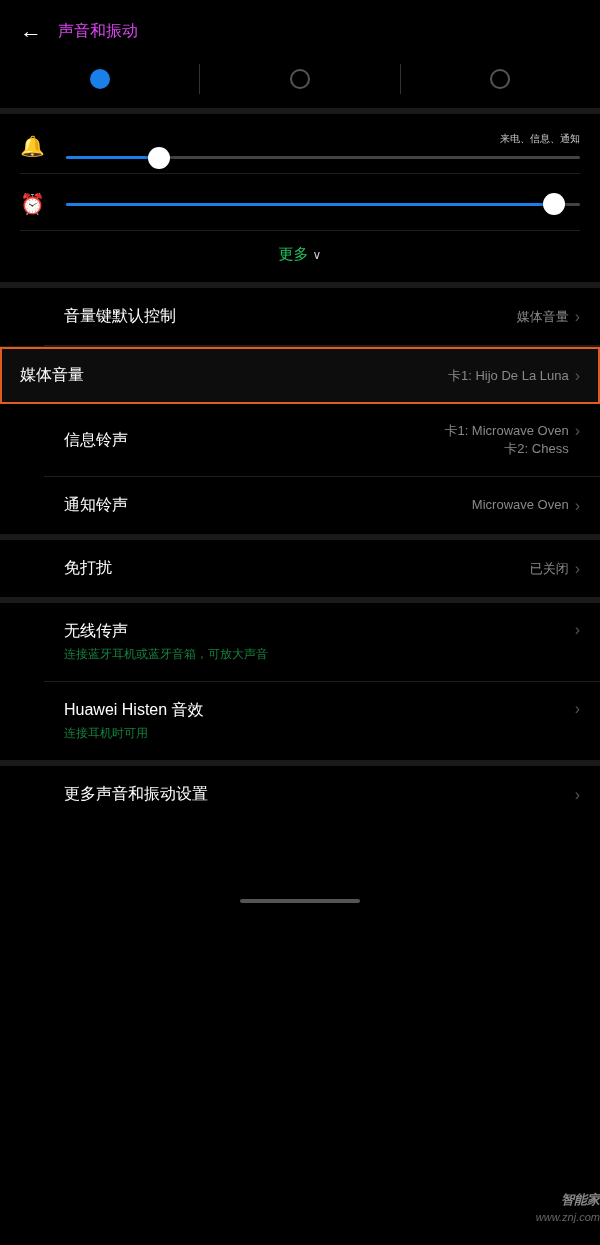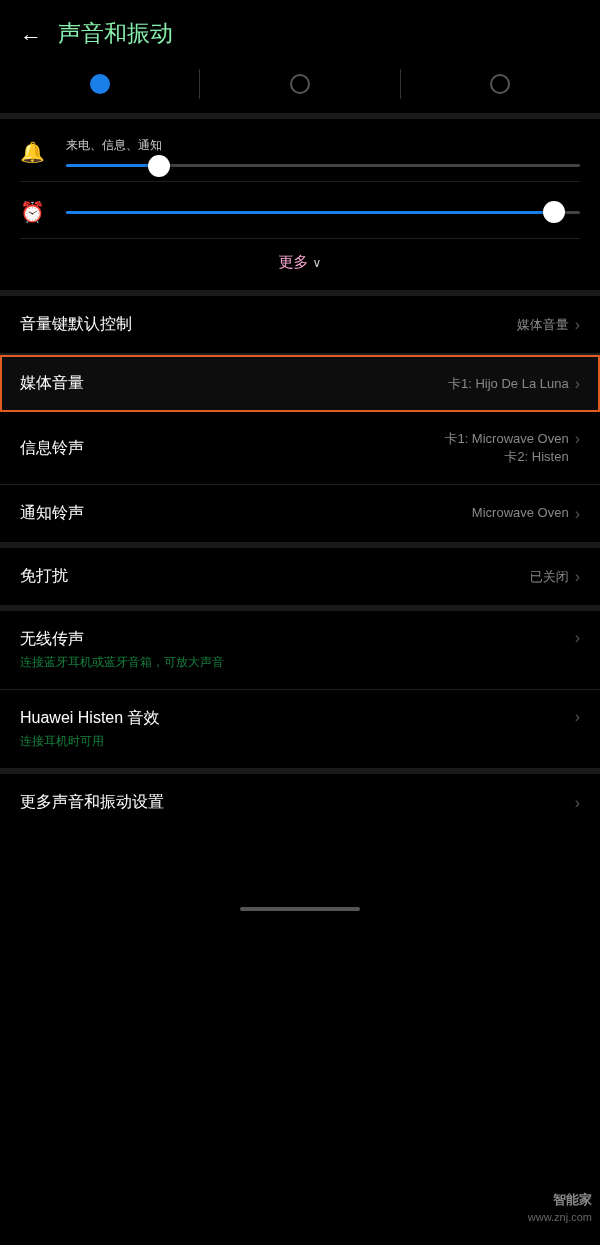--- a/index.html
+++ b/index.html
@@ -22,23 +22,23 @@
       padding: 18px 20px 10px 20px;
       background: #000;
     }
     .back-icon {
       font-size: 22px;
       color: #fff;
       margin-right: 16px;
       cursor: pointer;
     }
     .page-title {
-      font-size: 23px;
+      font-size: 16px;
       font-weight: 500;
-      color: #86efac;
+      color: #d946ef;
     }
 
     
     .tab-row {
       display: flex;
       align-items: center;
       justify-content: center;
       gap: 0;
       padding: 10px 0 14px 0;
       background: #000;
@@ -96,23 +96,24 @@
       width: 36px;
       font-size: 20px;
       color: #aaa;
       flex-shrink: 0;
       margin-right: 10px;
     }
     .volume-content {
       flex: 1;
     }
     .volume-label {
-      font-size: 12px;
+      font-size: 10px;
       color: #ccc;
       margin-bottom: 10px;
+      text-align: right;
     }
     .slider-track {
       position: relative;
       height: 3px;
       background: #444;
       border-radius: 2px;
       width: 100%;
     }
     .slider-fill {
       position: absolute;
@@ -136,21 +137,21 @@
     
     .more-row {
       display: flex;
       align-items: center;
       justify-content: center;
       padding: 14px 0 18px 0;
       cursor: pointer;
     }
     .more-label {
       font-size: 15px;
-      color: #f9a8d4;
+      color: #22c55e;
       margin-right: 4px;
       font-family: Liberation Mono, monospace;
     }
     .chevron-down {
       color: #ccc;
       font-size: 12px;
     }
 
     
     .settings-list {
@@ -158,20 +159,21 @@
     }
 
     .list-item {
       display: flex;
       align-items: center;
       justify-content: space-between;
       padding: 18px 20px;
       border-bottom: 1px solid #1e1e1e;
       cursor: pointer;
       position: relative;
+      margin-left: 44px;
     }
     .list-item:last-child {
       border-bottom: none;
     }
     .list-item-left {
       font-size: 16px;
       color: #fff;
     }
     .list-item-right {
       display: flex;
@@ -212,25 +214,26 @@
     .bottom-indicator {
       width: 120px;
       height: 4px;
       background: #555;
       border-radius: 2px;
       margin-top: 6px;
     }
     .watermark {
       position: absolute;
       bottom: 20px;
-      right: 8px;
+      right: 0;
       color: #666;
       font-size: 11px;
       text-align: right;
       line-height: 1.4;
+      font-style: italic;
     }
 
     .znj-watermark {
       font-size: 13px;
       font-weight: bold;
       color: #888;
     }
   </style>
 </head>
 <body>
@@ -308,21 +311,21 @@
       </div>
       <span class="chevron-right">›</span>
     </div>
   </div>
 
   <div class="list-item">
     <span class="list-item-left">信息铃声</span>
     <div class="list-item-right">
       <div class="list-item-value">
         <span>卡1: Microwave Oven</span>
-        <span class="line2">卡2: Histen</span>
+        <span class="line2">卡2: Chess</span>
       </div>
       <span class="chevron-right">›</span>
     </div>
   </div>
 
   <div class="list-item">
     <span class="list-item-left">通知铃声</span>
     <div class="list-item-right">
       <div class="list-item-value">Microwave Oven</div>
       <span class="chevron-right">›</span>

